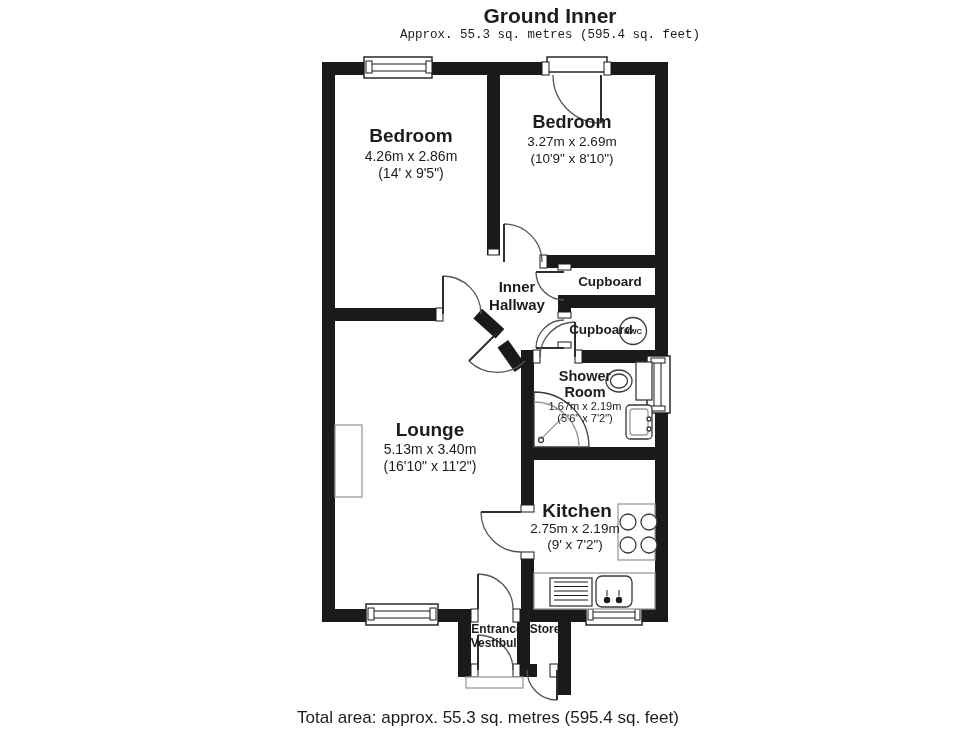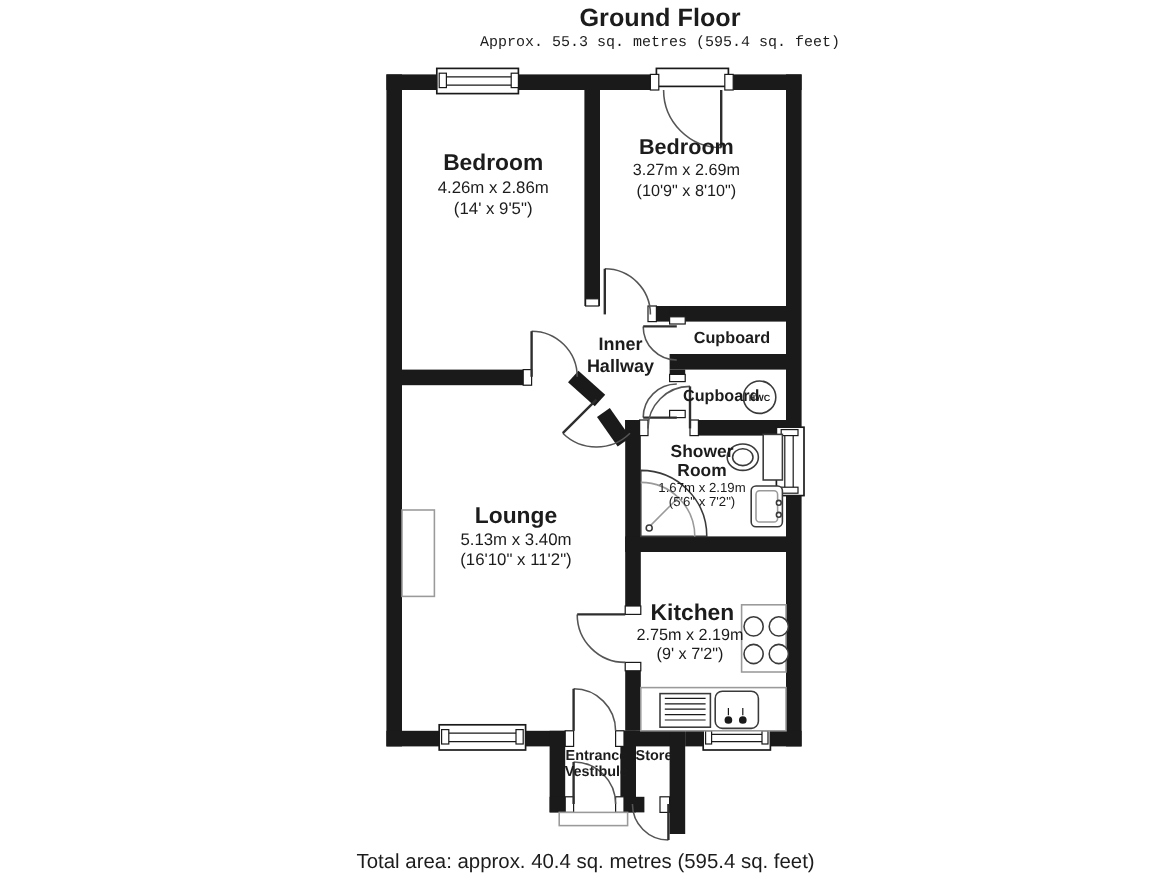--- a/index.html
+++ b/index.html
@@ -36,21 +36,21 @@
   .name-md{font-size:15px;font-weight:bold;}
   .name-sm{font-size:14.5px;font-weight:bold;}
   .dim-sm{font-size:11px;}
   .name-cb{font-size:13.5px;font-weight:bold;}
   .name-xs{font-size:12px;font-weight:bold;}
   .hwc-t{font-size:7.5px;font-weight:bold;}
 </style>
 </head>
 <body>
 
-<div id="title" class="hdr">Ground Floor</div>
+<div id="title" class="hdr">Ground Inner</div>
 <div id="subtitle" class="hdr">Approx. 55.3 sq. metres (595.4 sq. feet)</div>
 
 <svg width="980" height="735" viewBox="0 0 980 735">
 
   <g>
     <rect class="wall" x="322" y="62" width="346" height="13"></rect>
     <rect class="wall" x="322" y="62" width="13" height="560"></rect>
     <rect class="wall" x="655" y="62" width="13" height="560"></rect>
     <rect class="wall" x="487" y="75" width="13" height="180"></rect>
     <rect class="wall" x="335" y="308" width="108" height="13"></rect>
@@ -258,13 +258,13 @@
     <g>
       <text class="name-xs" x="497" y="633">Entrance</text>
       <text class="name-xs" x="497" y="647">Vestibule</text>
     </g>
     <g>
       <text class="name-xs" x="545" y="633">Store</text>
     </g>
   </g>
 </svg>
 
-<div id="total">Total area: approx. 40.4 sq. metres (595.4 sq. feet)</div>
+<div id="total">Total area: approx. 55.3 sq. metres (595.4 sq. feet)</div>
 
 </body></html>

